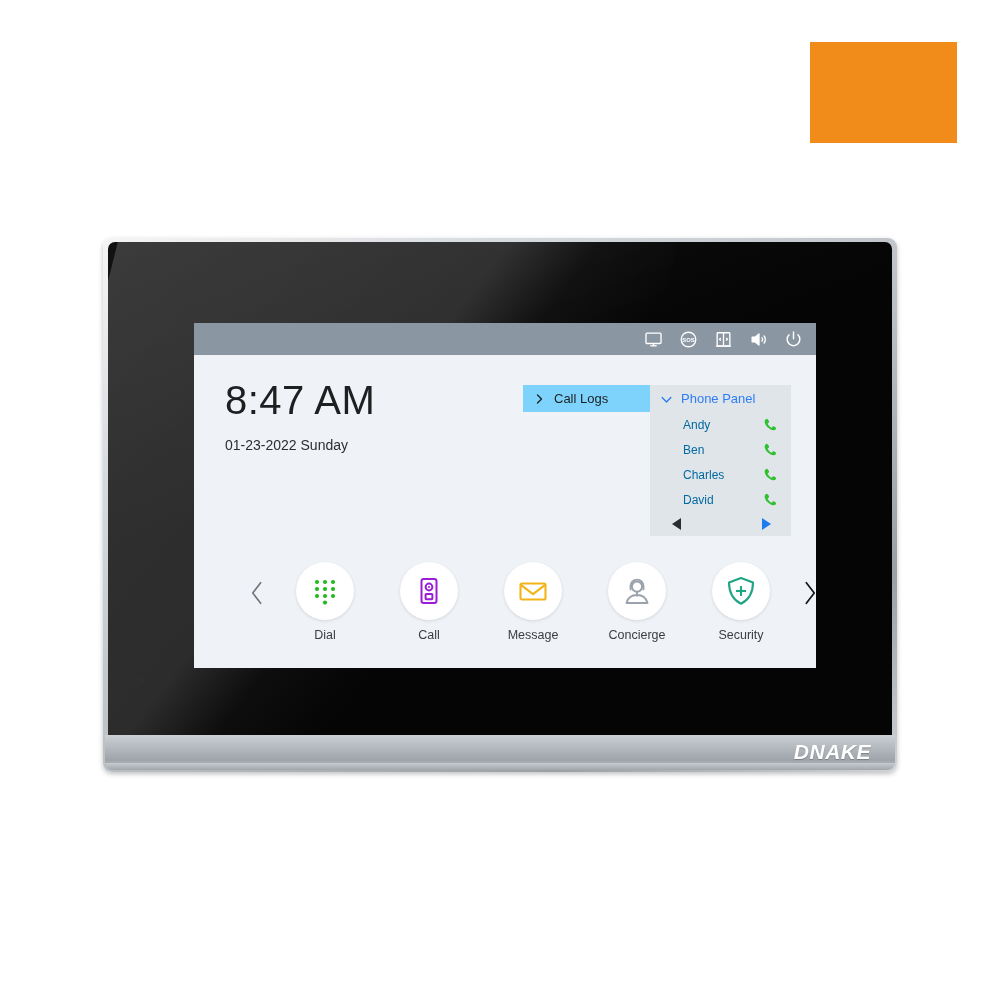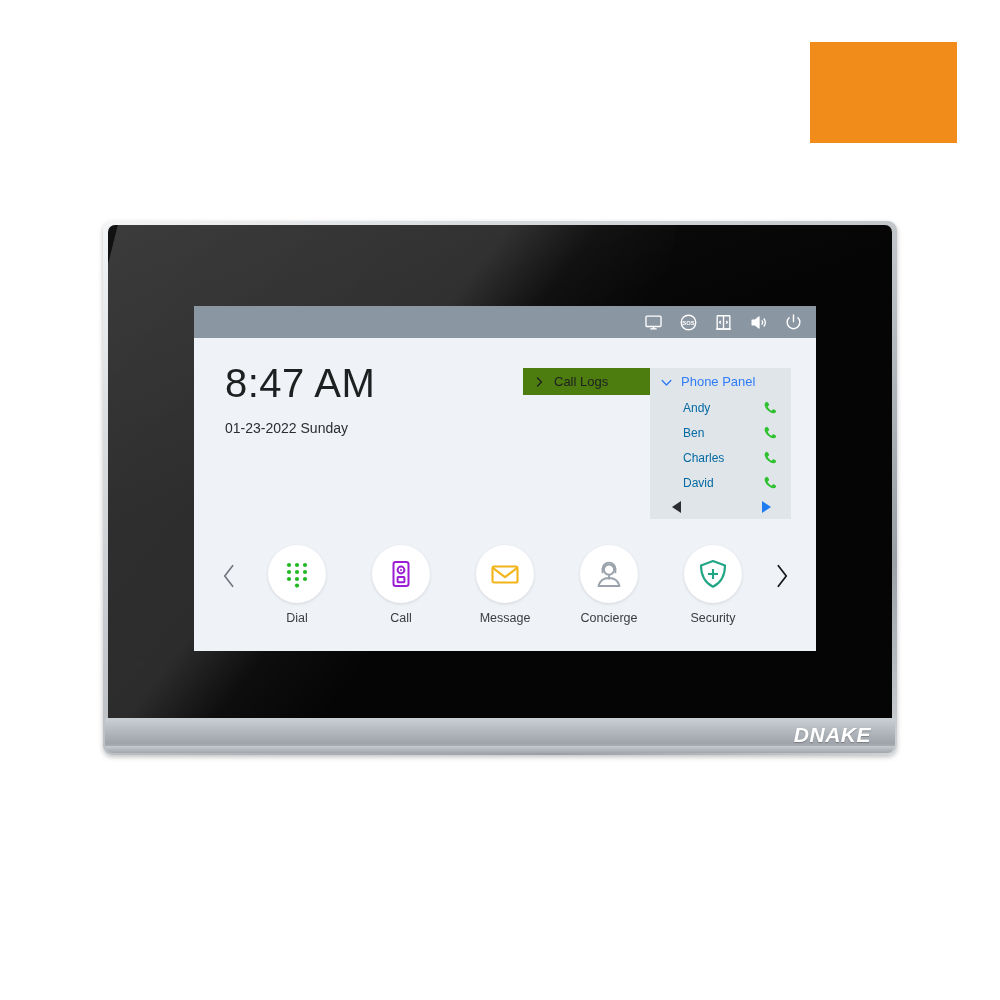--- a/index.html
+++ b/index.html
@@ -22,21 +22,21 @@
     top: 42px;
     width: 147px;
     height: 101px;
     background: #f18b1a;
   }
 
   
   #device {
     position: absolute;
     left: 103px;
-    top: 221px;
+    top: 238px;
     width: 794px;
     height: 534px;
   }
 
   
   #device-frame {
     position: absolute;
     inset: 0;
     border-radius: 9px;
     background: linear-gradient(150deg, #f4f5f6 0%, #d9dcdf 22%, #b9bec3 55%, #9aa0a6 80%, #cfd3d7 100%);
@@ -195,21 +195,21 @@
   .acc-header {
     height: 27px;
     display: flex;
     align-items: center;
     padding-left: 10px;
     box-sizing: border-box;
     font-size: 13px;
     gap: 9px;
   }
   #call-logs-header {
-    background: #4d7c0f;
+    background: #7dd3fc;
     color: #1d1f21;
   }
   #phone-book-header {
     background: #e0e5ea;
     color: #2f7df6;
   }
   .chev {
     display: inline-block;
     width: 12px;
     height: 12px;
@@ -263,20 +263,21 @@
   #dock {
     position: absolute;
     left: 0;
     bottom: 12px;
     width: 100%;
     height: 94px;
     display: flex;
     align-items: flex-start;
     justify-content: center;
     gap: 18px;
+    padding-left: 28px;
   }
   .dock-nav {
     width: 34px;
     height: 62px;
     display: flex;
     align-items: center;
     justify-content: center;
     flex: none;
   }
   .dock-nav svg { display: block; }

